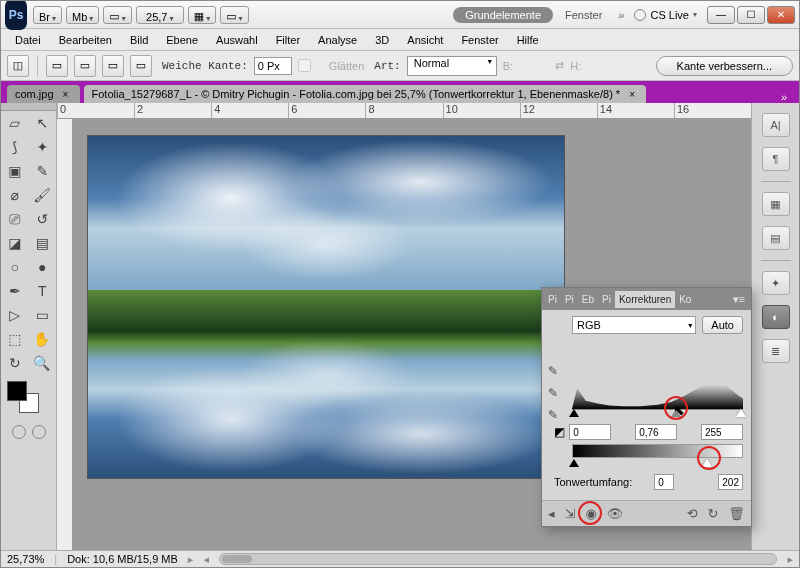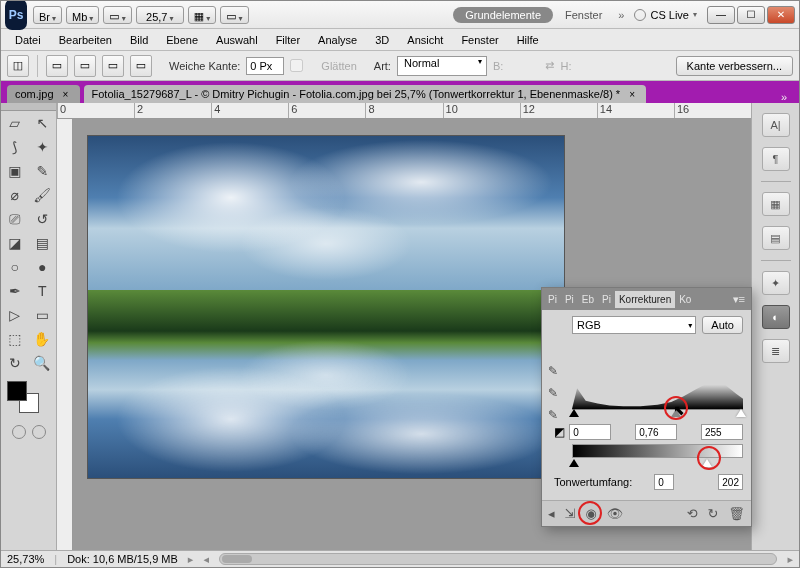--- a/index.html
+++ b/index.html
@@ -17,26 +17,26 @@
 .cslive-circle { width: 12px; height: 12px; border: 1px solid #888; border-radius: 50%; }
 .winbtns { display: flex; gap: 2px; margin-left: 10px; }
 .winbtn { width: 28px; height: 18px; border: 1px solid #888; background: linear-gradient(#fafafa,#d8d8d8); border-radius: 3px; display: flex; align-items: center; justify-content: center; cursor: pointer; font-size: 10px; }
 .winbtn.close { background: linear-gradient(#e28a6d,#c9492a); color: #fff; }
 
 .menubar { height: 22px; display: flex; align-items: center; padding: 0 6px; gap: 2px; border-bottom: 1px solid #bbb; }
 .menubar span { padding: 3px 8px; cursor: pointer; }
 
 .optbar { height: 30px; display: flex; align-items: center; padding: 0 6px; border-bottom: 1px solid #bbb; gap: 6px; }
 .optbtn { width: 22px; height: 22px; border: 1px solid #aaa; background: linear-gradient(#fafafa,#e2e2e2); border-radius: 2px; cursor: pointer; display: flex; align-items: center; justify-content: center; }
-.optlabel { color: #333; margin-left: 11px; }
+.optlabel { color: #333; margin-left: 4px; font-family: Liberation Mono, monospace; }
 .optinput { width: 38px; height: 18px; border: 1px solid #999; background: #fff; padding: 0 3px; }
 .optselect { height: 20px; border: 1px solid #999; background: #fff; padding: 0 18px 0 6px; position: relative; cursor: pointer; }
 .optselect::after { content: "▾"; position: absolute; right: 4px; font-size: 8px; }
 .optdim { color: #aaa; }
-.btn-flat { border: 1px solid #999; background: linear-gradient(#fafafa,#e2e2e2); padding: 3px 10px; border-radius: 3px; cursor: pointer; margin-left: auto; }
+.btn-flat { border: 1px solid #999; background: linear-gradient(#fafafa,#e2e2e2); padding: 3px 20px; border-radius: 10px; cursor: pointer; margin-left: auto; }
 
 .tabstrip { height: 22px; background: #a21caf; display: flex; align-items: flex-end; padding: 0 6px; }
 .doc-tab { background: #bcbcbc; border-radius: 4px 4px 0 0; padding: 3px 8px; margin-right: 4px; display: flex; align-items: center; gap: 6px; max-width: 640px; white-space: nowrap; overflow: hidden; }
 .doc-tab.inactive { background: #a0a0a0; }
 .tab-close { width: 12px; height: 12px; border-radius: 2px; display: flex; align-items: center; justify-content: center; font-size: 10px; cursor: pointer; }
 .tabstrip .more { margin-left: auto; color: #eee; padding: 0 6px; }
 
 .workarea { position: relative; height: 449px; background: #c2c2c2; }
 .toolbox { position: absolute; left: 0; top: 0; width: 56px; height: 100%; background: #d6d6d6; border-right: 1px solid #aaa; display: flex; flex-direction: column; }
 .collapse-tab { height: 8px; background: #bfbfbf; border-bottom: 1px solid #999; }

